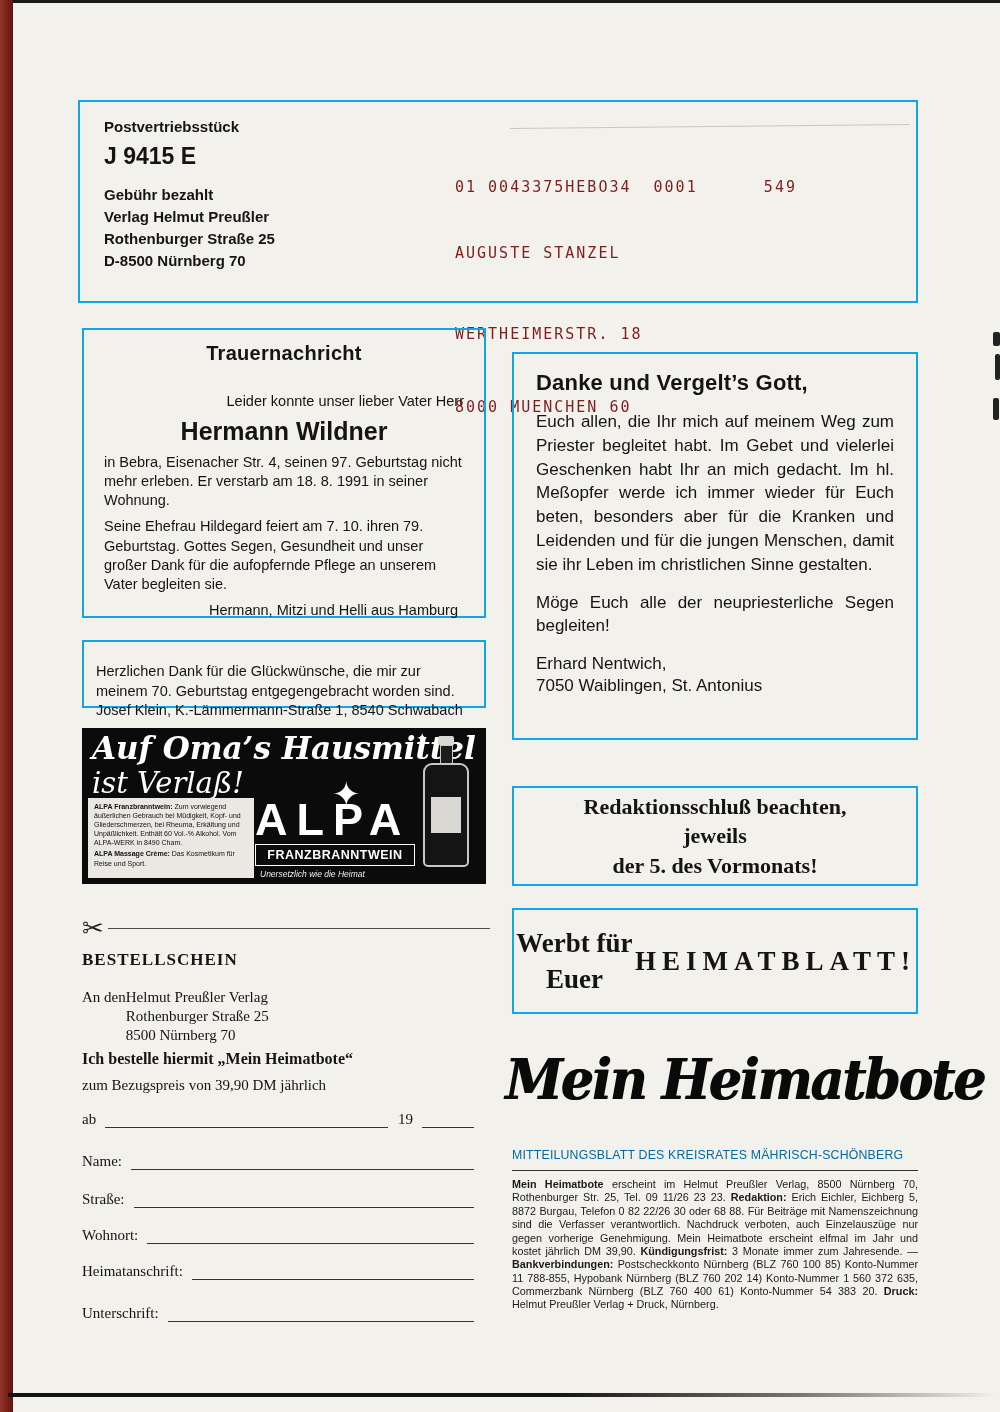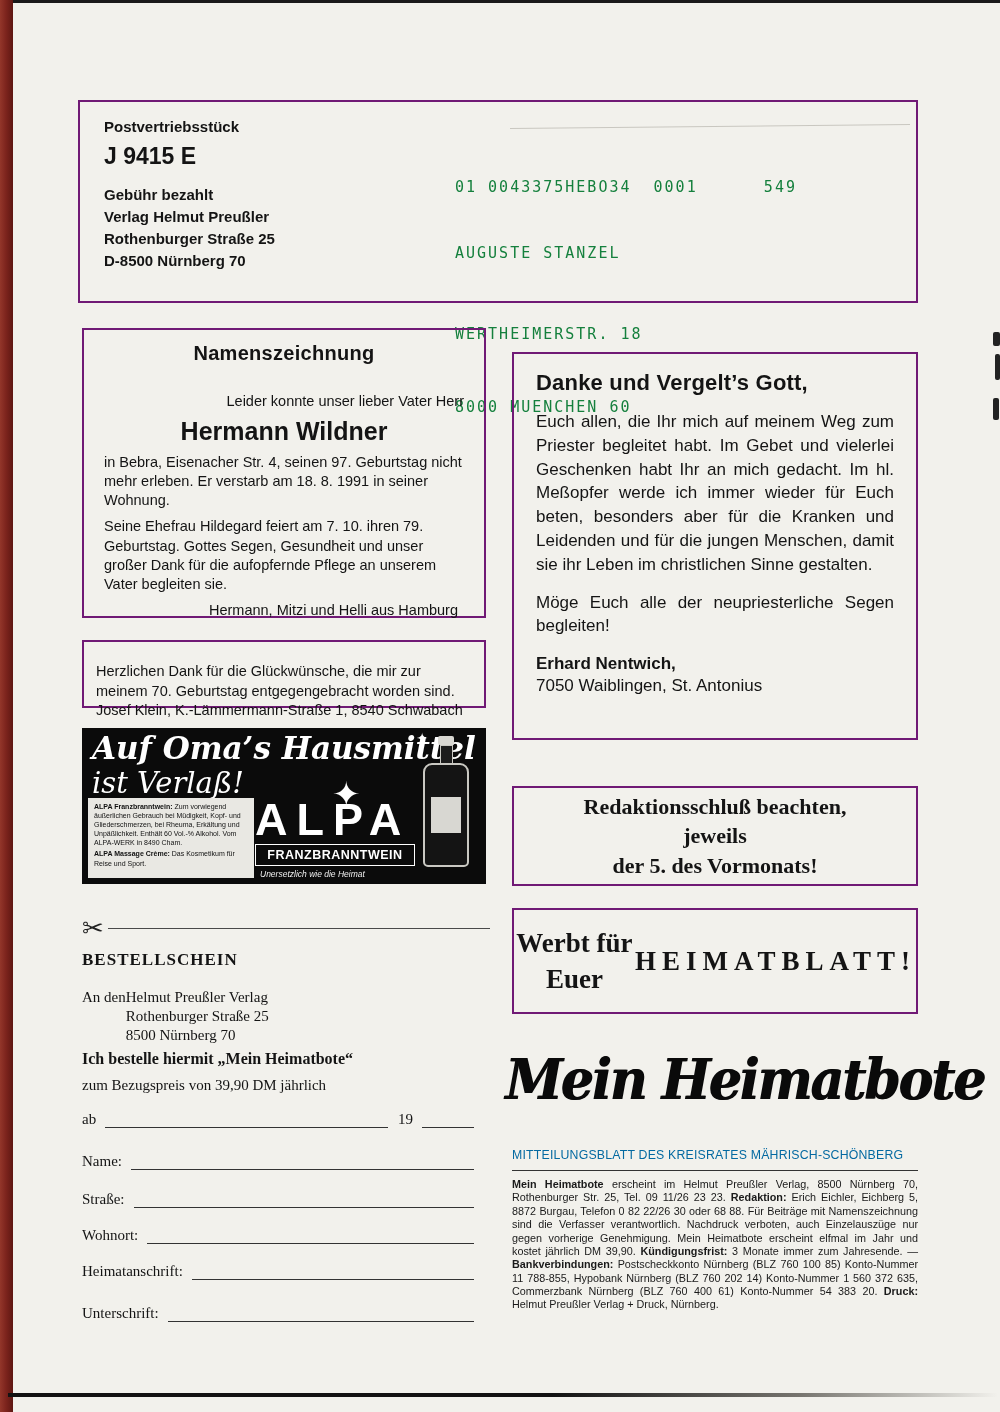--- a/index.html
+++ b/index.html
@@ -14,32 +14,32 @@
   .binding-strip { position:absolute; left:0; top:0; width:13px; height:1412px;
     background:linear-gradient(90deg,#93362a 0%,#7d241d 45%,#5e1712 100%); }
   .artifact-top { position:absolute; left:13px; top:0; width:987px; height:3px; background:#1a1a1a; }
   .artifact-bottom { position:absolute; left:8px; top:1393px; width:990px; height:4px;
     background:linear-gradient(90deg,#121212 0%,#121212 55%,#77756f 80%,rgba(150,148,142,0)); }
   .edge-mark { position:absolute; background:#222; border-radius:2px; }
   .em1 { left:993px; top:332px; width:7px; height:14px; }
   .em2 { left:995px; top:354px; width:5px; height:26px; }
   .em3 { left:993px; top:398px; width:6px; height:22px; }
 
-  .box { position:absolute; border:2px solid #701a75; }
+  .box { position:absolute; border:2px solid #0ea5e9; }
 
   
   .address-box { left:78px; top:100px; width:840px; height:203px; }
   .postal-left { position:absolute; left:24px; top:16px; }
   .postal-type { font-size:15px; font-weight:bold; margin-bottom:8px; }
   .postal-code { font-size:23px; font-weight:bold; margin-bottom:14px; }
   .postal-line { font-size:15px; font-weight:bold; line-height:22px; }
   .label-topline { position:absolute; left:430px; top:24px; width:400px;
     border-top:1px solid #c9c7c0; transform:rotate(-0.6deg); }
   .postal-label { position:absolute; left:375px; top:40px;
-    font-family:"DejaVu Sans Mono", monospace; color:#15803d;
+    font-family:"DejaVu Sans Mono", monospace; color:#7f1d1d;
     font-size:15px; letter-spacing:2px; white-space:pre; }
   .mono-line { line-height:18px; }
   .ml1 { margin-bottom:12px; } .ml2 { margin-bottom:27px; } .ml3 { margin-bottom:19px; }
 
   
   .obituary-box { left:82px; top:328px; width:404px; height:290px; padding:12px 20px; }
   .obit-title { text-align:center; font-size:20px; font-weight:bold; letter-spacing:.3px; }
   .obit-intro { margin-top:28px; font-size:14.5px;text-align:right; }
   .obit-name { text-align:center; font-size:25px; font-weight:bold; margin-top:8px; margin-bottom:6px; }
   .obit-para { font-size:14.5px; line-height:1.32; margin-top:7px; }
@@ -92,21 +92,21 @@
   .fr-rule { border-bottom:1px solid #333; height:4px; margin-left:9px; }
   .fr-rule.grow { flex:1; }
   .fr-rule.short { width:52px; }
   .fr-year { margin-left:10px; }
 
   
   .gratitude-box { left:512px; top:352px; width:406px; height:388px; padding:16px 22px; }
   .grat-title { font-size:22px; font-weight:bold; margin-bottom:14px; letter-spacing:.2px; }
   .grat-para { font-size:17px; line-height:1.4; text-align:justify; }
   .grat-para2 { margin-top:14px; }
-  .grat-signer { font-size:17px; font-weight:bold; margin-top:16px; }
+  .grat-signer { font-size:17px; font-weight:normal; margin-top:16px; }
   .grat-city { font-size:17px; margin-top:2px; }
 
   
   .deadline-box { left:512px; top:786px; width:406px; height:100px;
     display:flex; flex-direction:column; align-items:center; justify-content:center;
     font-family:"Liberation Serif", serif; font-weight:bold; font-size:22px;
     line-height:1.32; text-align:center; }
 
   
   .promo-box { left:512px; top:908px; width:406px; height:106px;
@@ -152,21 +152,21 @@
     <div class="label-topline"></div>
     <div class="postal-label">
       <div class="mono-line ml1">01 0043375HEBO34  0001      549</div>
       <div class="mono-line ml2">AUGUSTE STANZEL</div>
       <div class="mono-line ml3">WERTHEIMERSTR. 18</div>
       <div class="mono-line">8000 MUENCHEN 60</div>
     </div>
   </div>
 
   <div class="box obituary-box">
-    <div class="obit-title">Namenszeichnung</div>
+    <div class="obit-title">Trauernachricht</div>
     <div class="obit-intro">Leider konnte unser lieber Vater Herr</div>
     <div class="obit-name">Hermann Wildner</div>
     <div class="obit-para">in Bebra, Eisenacher Str. 4, seinen 97. Geburtstag nicht mehr erleben. Er verstarb am 18. 8. 1991 in seiner Wohnung.</div>
     <div class="obit-para">Seine Ehefrau Hildegard feiert am 7. 10. ihren 79. Geburtstag. Gottes Segen, Gesundheit und unser großer Dank für die aufopfernde Pflege an unserem Vater begleiten sie.</div>
     <div class="obit-sign">Hermann, Mitzi und Helli aus Hamburg</div>
   </div>
 
   <div class="box thanks-box">Herzlichen Dank für die Glückwünsche, die mir zur meinem 70. Geburtstag entgegengebracht worden sind. Josef Klein, K.-Lämmermann-Straße 1, 8540 Schwabach</div>
 
   <div class="alpa-ad">

